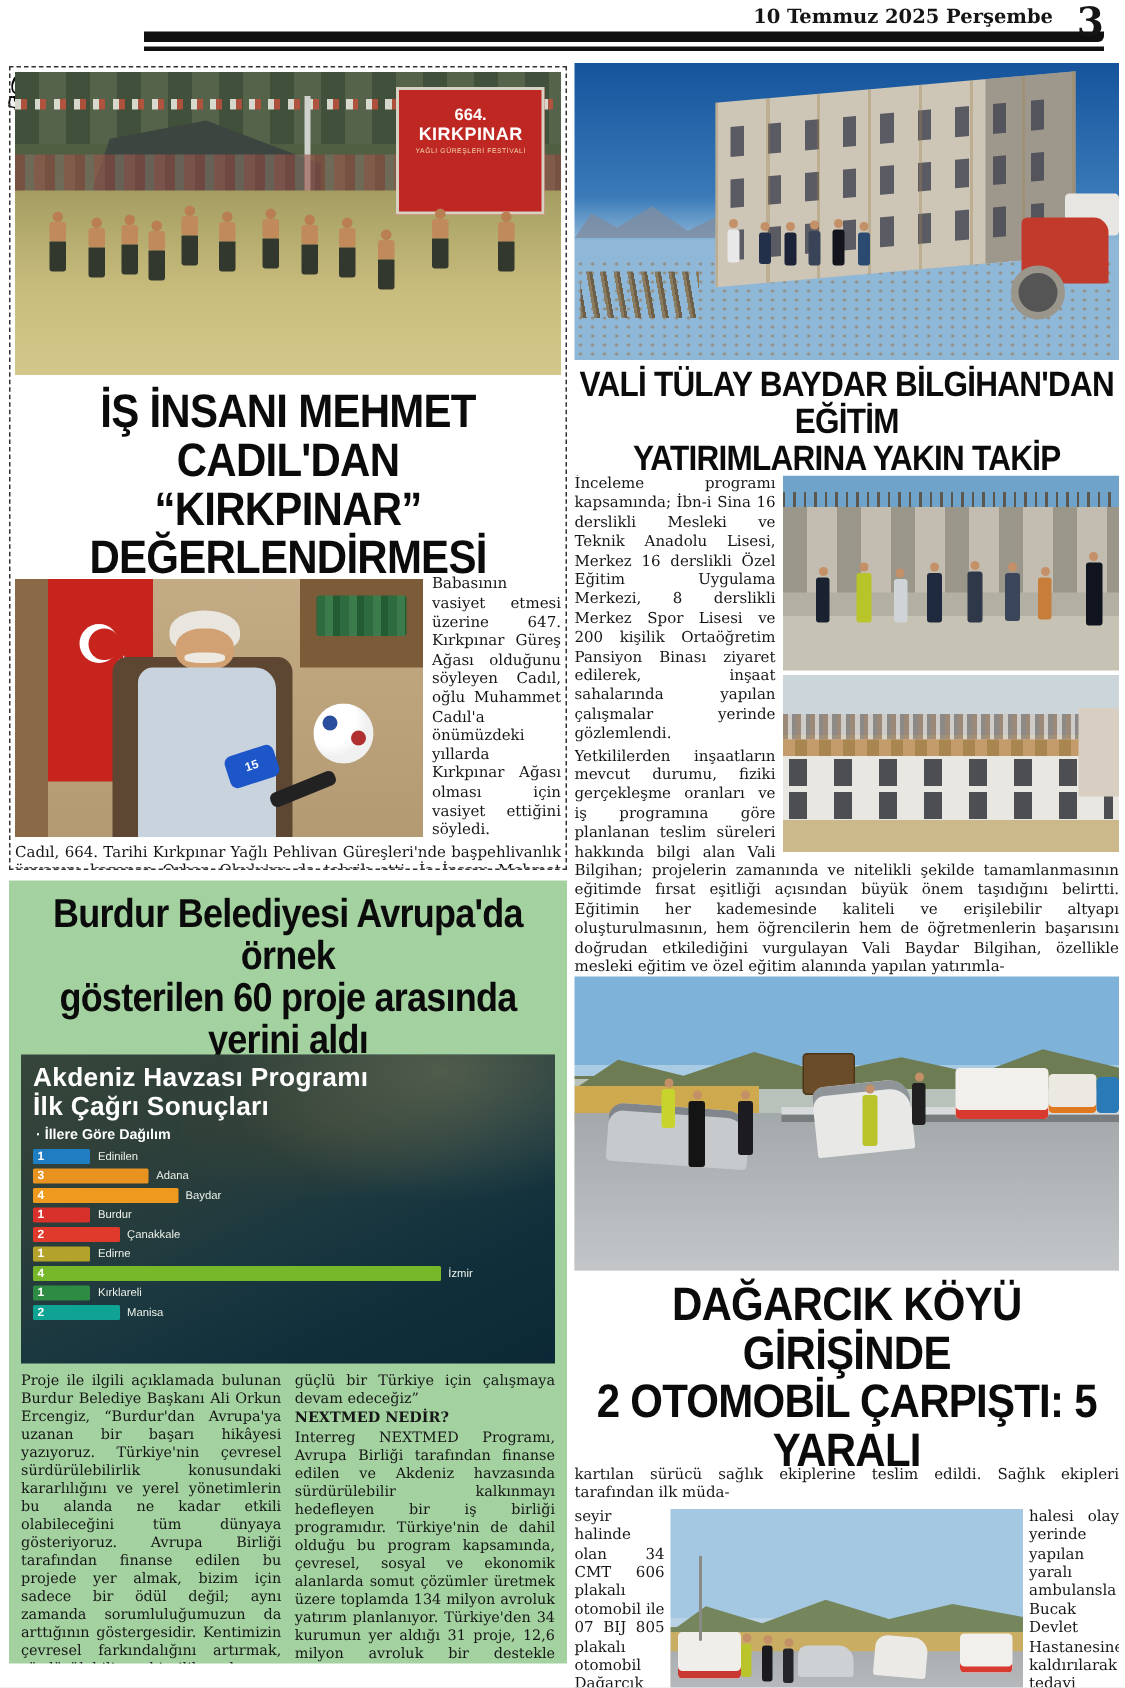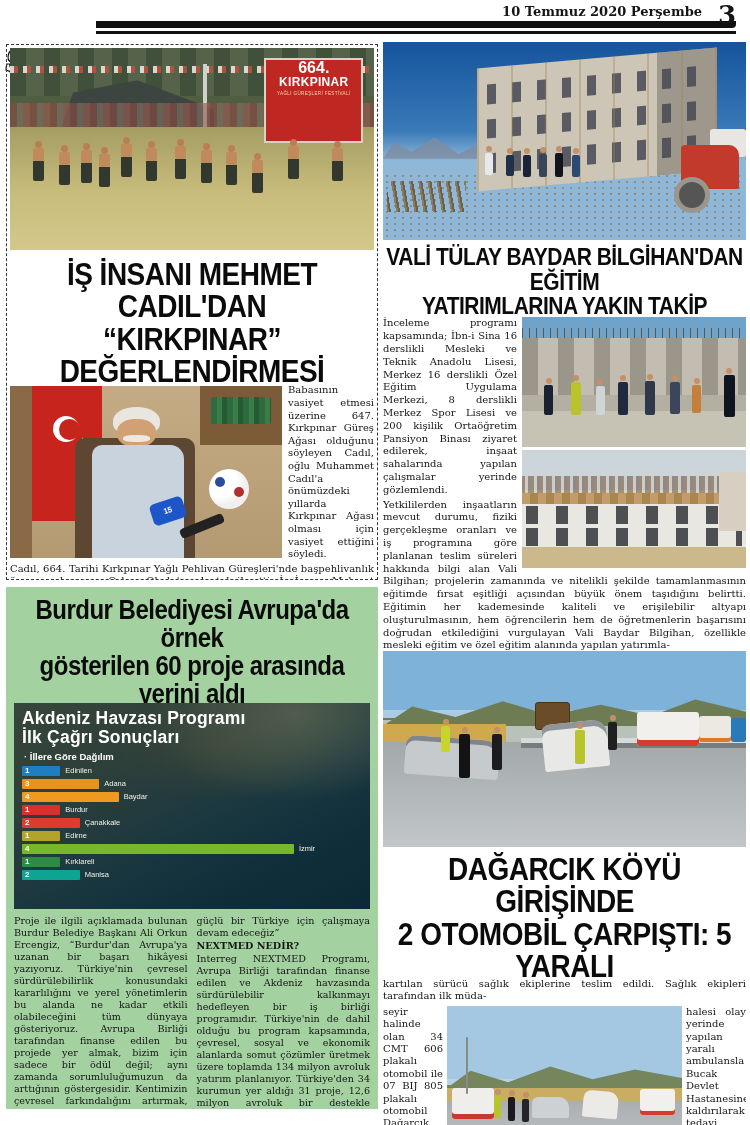--- a/index.html
+++ b/index.html
@@ -30,21 +30,21 @@
   .kirk-box{border:1px dashed #333;padding:3px;height:536px;overflow:hidden;box-sizing:border-box;}
   .photoA{position:relative;height:202px;overflow:hidden;background:linear-gradient(#4c5a3e,#5a684a);}
   .pA-trees{position:absolute;inset:0 0 76% 0;background:repeating-linear-gradient(90deg,#41503a 0 16px,#546349 16px 34px);}
   .pA-bunt{position:absolute;top:9%;left:0;right:0;height:7px;background:repeating-linear-gradient(90deg,rgba(240,238,230,.85) 0 4px,rgba(200,80,60,.8) 4px 8px,transparent 8px 13px);}
   .pA-tent{position:absolute;left:14%;top:16%;width:42%;height:24%;background:#3d4540;clip-path:polygon(0 100%,8% 25%,50% 0,100% 60%,100% 100%);}
   .pA-pole{position:absolute;left:53%;top:8%;width:4px;height:34%;background:#cfd2cc;}
   .pA-crowd{position:absolute;top:27%;left:0;right:0;height:13%;background:repeating-linear-gradient(90deg,#8a4a42 0 7px,#7d7062 7px 13px,#9a5a50 13px 20px);opacity:.65;}
   .pA-field{position:absolute;top:39%;left:0;right:0;bottom:0;background:linear-gradient(#a49d62,#c9bd7d 55%,#d3c78a);}
   .billboard{position:absolute;right:3%;top:5%;width:26%;height:40%;background:#bf2723;border:2px solid #d8d2c4;
     color:#fff;text-align:center;font-family:"Liberation Sans",sans-serif;overflow:hidden;}
-  .bb1{font-size:16px;font-weight:900;line-height:1;}
+  .bb1{font-size:11px;font-weight:900;margin-top:12px;line-height:1;}
   .bb2{font-size:12px;font-weight:900;letter-spacing:.3px;line-height:1.1;}
   .bb3{font-size:4.5px;letter-spacing:.4px;margin-top:2px;color:#f4d9b0;}
   .wr{position:absolute;width:14px;}
   .wr .wh{width:7px;height:7px;border-radius:50%;background:#b97f52;margin:0 auto;}
   .wr .wt{width:11px;height:13px;background:#c08a5a;margin:0 auto;border-radius:2px;}
   .wr .wp{width:11px;height:20px;background:#33382f;margin:0 auto;border-radius:0 0 2px 2px;}
   .k-flow{margin-top:4px;font-size:10px;line-height:12.6px;}
   .photoB{position:relative;float:left;width:272px;height:172px;margin:2px 6px 3px 0;
     background:linear-gradient(#c3ab85,#b49a72);overflow:hidden;}
   .pB-wood{position:absolute;left:0;top:0;bottom:0;width:8%;background:#8a6a46;}
@@ -127,21 +127,21 @@
 </style>
 </head>
 <body>
 
 <div class="page">
 
   <div>
     <div class="masthead">SES 15</div>
     <div class="hrule1"></div>
     <div class="hrule2"></div>
-    <div class="issue-date">10 Temmuz 2020 Perşembe</div>
+    <div class="issue-date">10 Temmuz 2025 Perşembe</div>
     <div class="pageno">3</div>
   </div>
 
   <section class="col-left">
 
     <article class="kirk-box">
       <div class="photoA">
         <div class="pA-trees"></div>
         <div class="pA-bunt"></div>
         <div class="pA-tent"></div>

